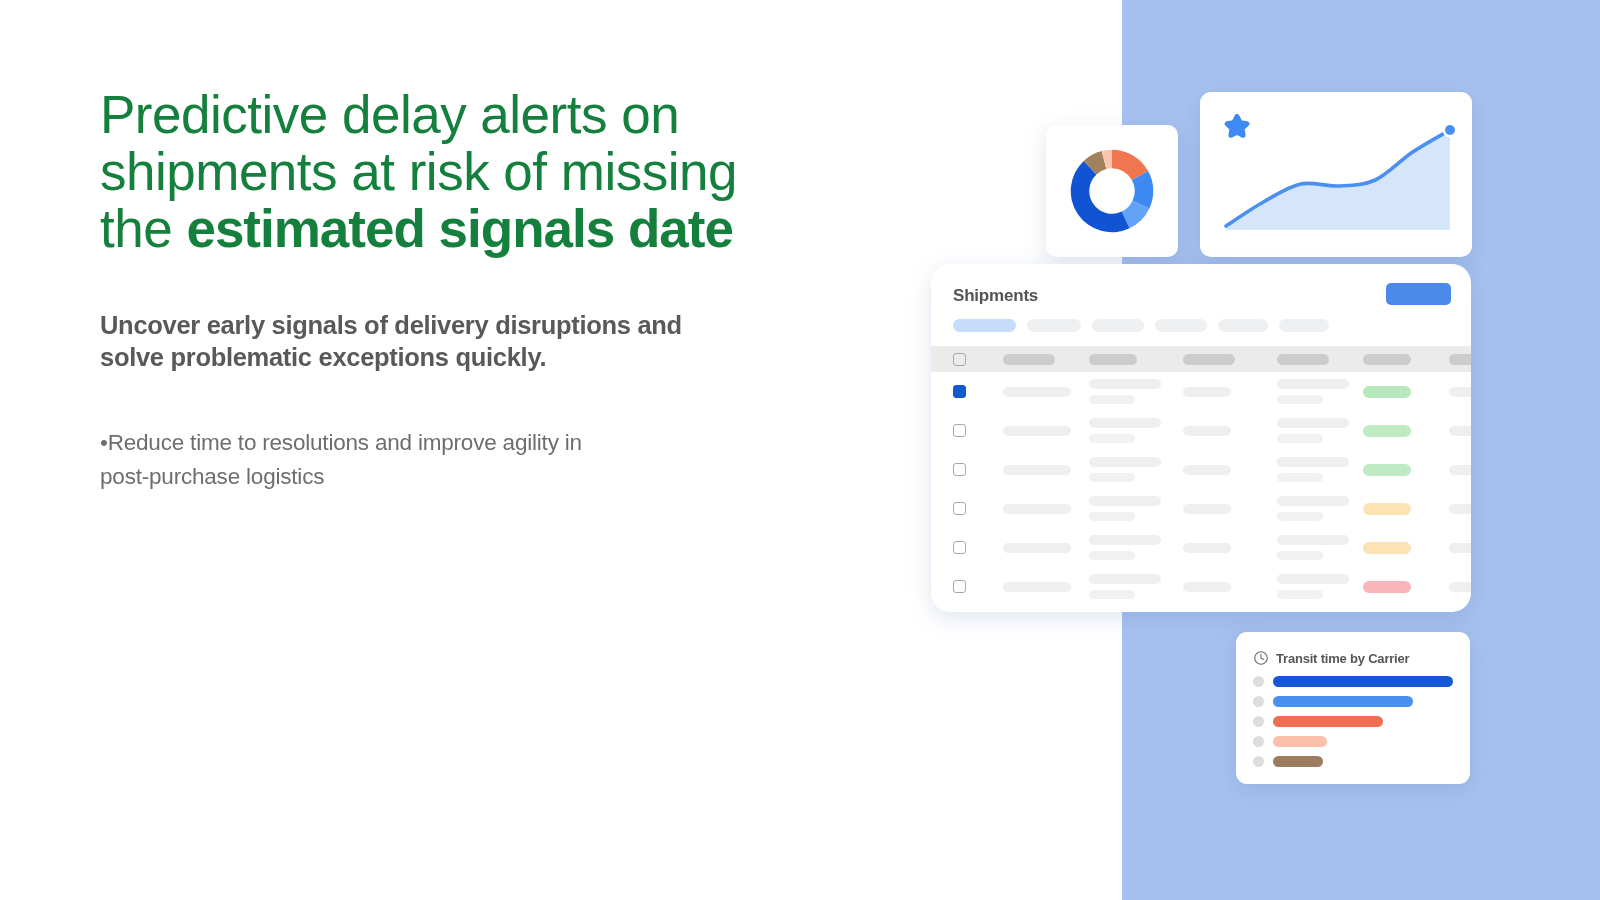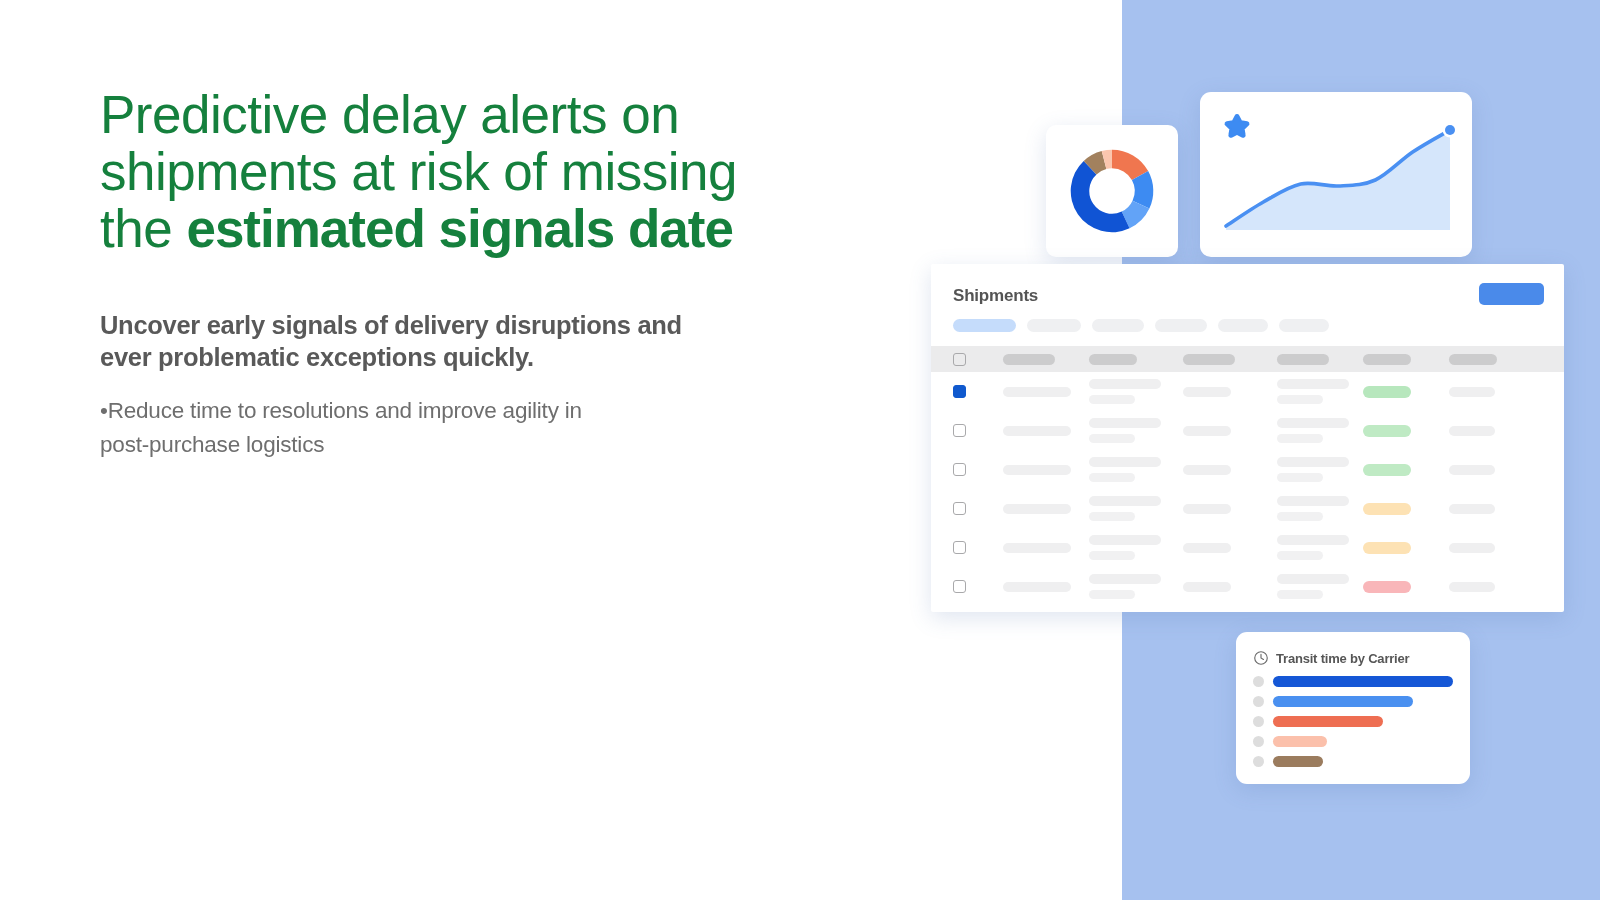--- a/index.html
+++ b/index.html
@@ -38,21 +38,21 @@
   .subhead{
     margin-top:52px;
     font-size:25.5px;
     line-height:32px;
     font-weight:700;
     color:#595959;
     letter-spacing:-0.3px;
     white-space:pre-line;
   }
 
-  .bullets{ margin-top:21px; }
+  .bullets{ margin-top:53px; }
   .bullet{
     font-size:22.5px;
     line-height:34px;
     color:#6e6e6e;
     font-weight:400;
     letter-spacing:-0.2px;
     margin-bottom:36px;
     white-space:pre-line;
   }
   .bullet:last-child{ margin-bottom:0; }
@@ -85,22 +85,22 @@
     width:30px; height:30px;
   }
   .line-svg{
     position:absolute; left:18px; top:24px;
     width:250px; height:128px;
   }
 
   
   .ship-card{
     left:931px; top:264px;
-    width:633px; height:348px;
-    border-radius:2px;
+    width:540px; height:348px;
+    border-radius:19px;
     overflow:hidden;
     padding-left:8px;
   }
   .ship-title{
     position:absolute; left:22px; top:22px;
     font-size:17px; font-weight:700; color:#545454;
     letter-spacing:-0.2px;
   }
   .ship-btn{
     position:absolute; right:20px; top:19px;
@@ -172,21 +172,21 @@
 
 <div class="blue-panel"></div>
 
 <div class="copy">
 
   <h1 class="headline"><span>Predictive delay alerts on
 shipments at risk of missing
 the </span><b>estimated signals date</b></h1>
 
   <h2 class="subhead">Uncover early signals of delivery disruptions and
-ever problematic exceptions quickly.</h2>
+solve problematic exceptions quickly.</h2>
 
   <div class="bullets">
     <p class="bullet">•Reduce time to resolutions and improve agility in
 post-purchase logistics</p>
   </div>
 </div>
 
 <div class="card donut-card">
   <svg class="donut-svg" width="96" height="96" viewBox="0 0 100 100" id="donutSvg">
       <path d="M50 7 A43 43 0 0 1 87.68118724188614 29.284592013626245 L70.72465298303737 38.60652560749443 A23.650000000000002 23.650000000000002 0 0 0 50 26.349999999999998 Z" fill="#f0764f"></path>

